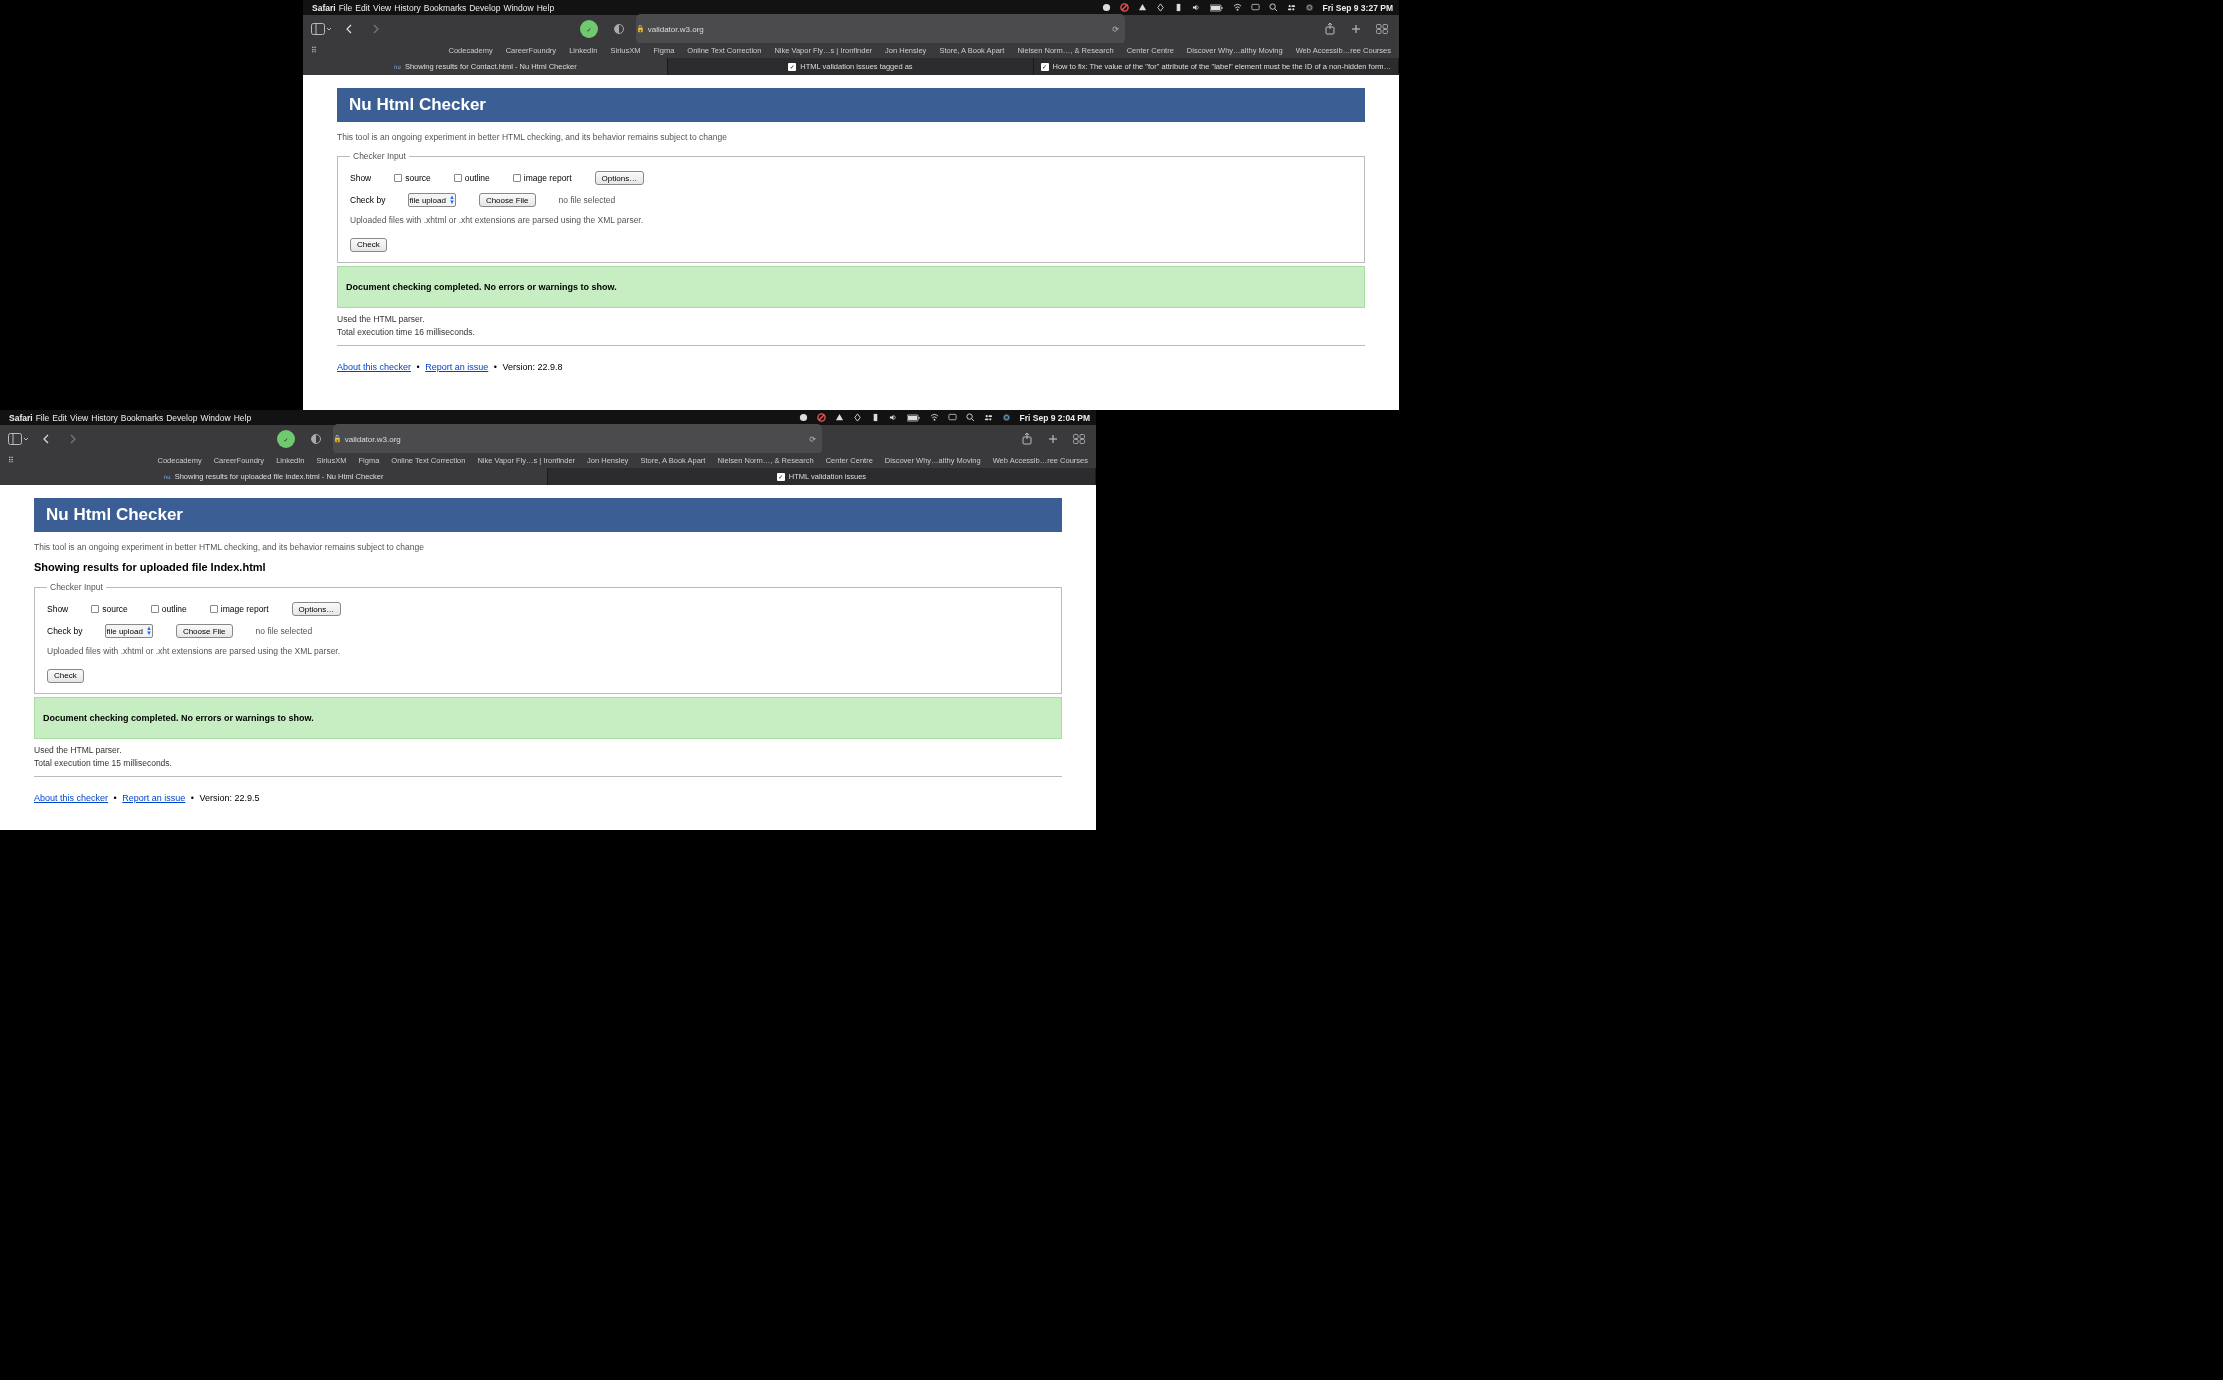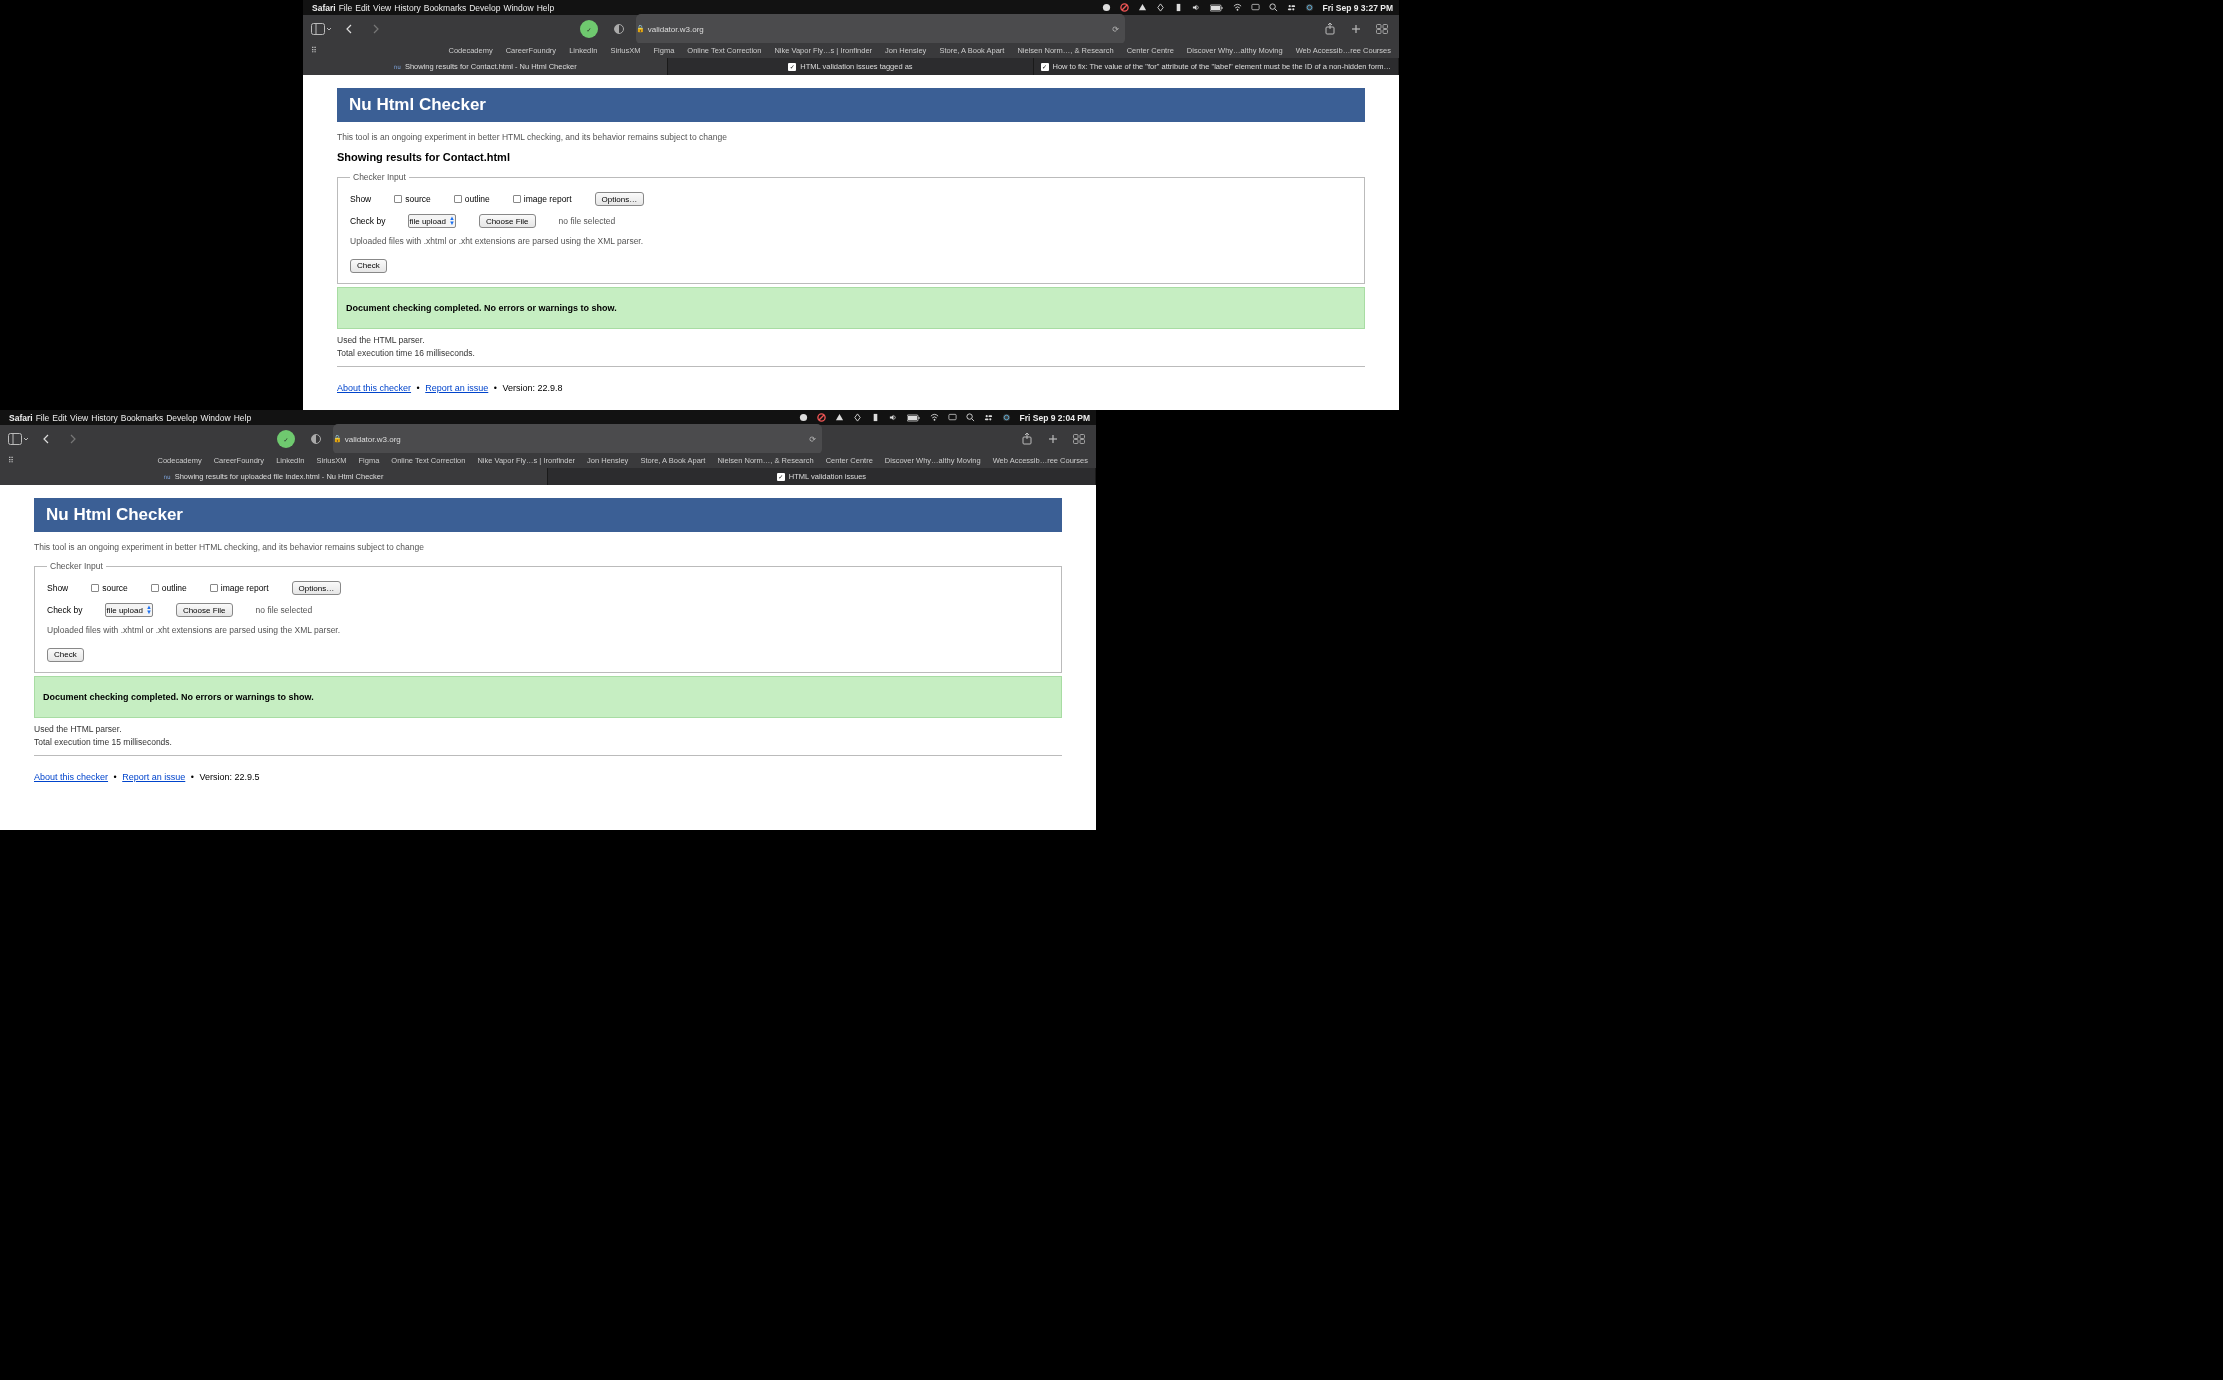--- a/index.html
+++ b/index.html
@@ -408,21 +408,20 @@
       <span style="overflow:hidden;text-overflow:ellipsis">How to fix: The value of the "for" attribute of the "label" element must be the ID of a non-hidden form…</span>
     </div>
   </div>
 
   <div class="content">
     <div class="content-inner">
       <div class="nu-header">
         <span>Nu Html Checker</span>
       </div>
       <div class="tagline">This tool is an ongoing experiment in better HTML checking, and its behavior remains subject to change</div>
-      <div class="results-heading">Showing results for Contact.html</div>
 
       <fieldset class="checker-input">
         <legend>Checker Input</legend>
         <div class="ci-row">
           <span>Show</span>
           <label>
               <span class="chk"></span>
               <span>source</span>
             </label>
           <label>
@@ -639,20 +638,21 @@
       <span>HTML validation issues</span>
     </div>
   </div>
 
   <div class="content">
     <div class="content-inner">
       <div class="nu-header">
         <span>Nu Html Checker</span>
       </div>
       <div class="tagline">This tool is an ongoing experiment in better HTML checking, and its behavior remains subject to change</div>
+      <div class="results-heading">Showing results for uploaded file Index.html</div>
 
       <fieldset class="checker-input">
         <legend>Checker Input</legend>
         <div class="ci-row">
           <span>Show</span>
           <label>
               <span class="chk"></span>
               <span>source</span>
             </label>
           <label>

